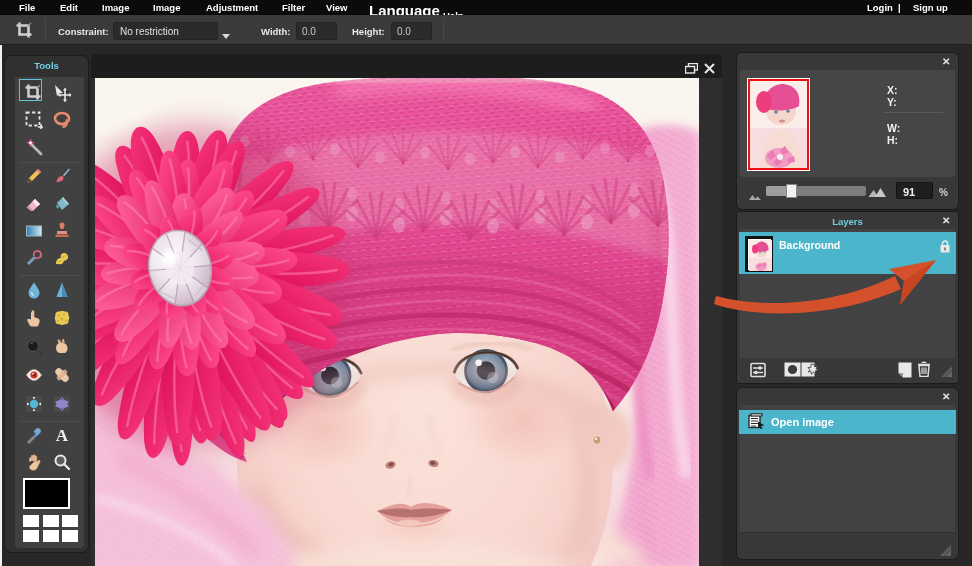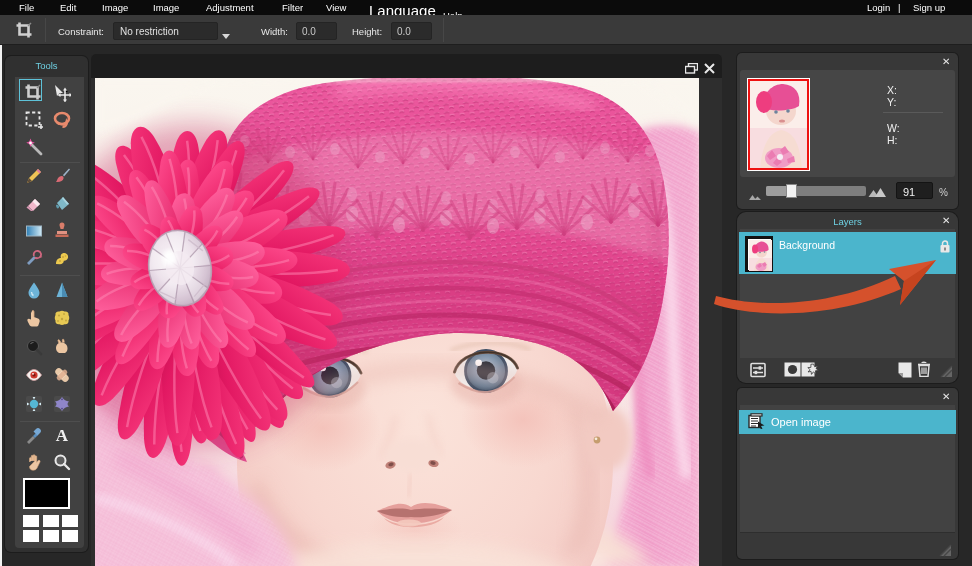--- a/index.html
+++ b/index.html
@@ -1,17 +1,17 @@
 <!DOCTYPE html>
 <html><head><meta charset="utf-8"><style>
 *{margin:0;padding:0;box-sizing:border-box}
 html,body{width:972px;height:566px;overflow:hidden;background:#fff}
 body{font-family:"Liberation Sans",sans-serif;position:relative}
 .abs{position:absolute}
-.b{font-weight:normal}
+.b{font-weight:bold}
 </style></head><body>
 <div class="abs" style="left:0;top:0;width:972px;height:566px;background:#272727"></div>
 <div class="abs" style="left:0;top:15px;width:2px;height:551px;background:#f2f2f2"></div>
 
 <div class="abs" style="left:0;top:0;width:972px;height:15px;background:#0b0b0b"></div>
 <div class="abs b" style="left:19px;top:2px;font-size:9.5px;color:#fff">File</div>
 <div class="abs b" style="left:60px;top:2px;font-size:9.5px;color:#fff">Edit</div>
 <div class="abs b" style="left:102px;top:2px;font-size:9.5px;color:#fff">Image</div>
 <div class="abs b" style="left:153px;top:2px;font-size:9.5px;color:#fff">Image</div>
 <div class="abs b" style="left:206px;top:2px;font-size:9.5px;color:#fff">Adjustment</div>
@@ -909,21 +909,21 @@
 <div class="abs" style="left:29px;top:133px;width:26px;height:10px;background:#9d9d9d;border-radius:2px 0 0 2px"></div>
 <div class="abs" style="left:49px;top:131px;width:11px;height:14px;background:#f2f2f2;border:1px solid #888"></div>
 <div class="abs" style="left:131px;top:131px"><svg width="19" height="12" viewBox="0 0 19 12" style="">
         <path d="M0.5,11 L5.5,4 L10.5,11 Z" fill="#b8b8b8"></path>
         <path d="M7,11 L12.5,2 L18,11 Z" fill="#c8c8c8"></path>
       </svg></div>
 <div class="abs" style="left:159px;top:129px;width:37px;height:17px;background:#1f1f1f;border:1px solid #141414;border-radius:2px"></div>
 <div class="abs b" style="left:166px;top:133px;font-size:11px;color:#f0f0f0">91</div>
 <div class="abs b" style="left:202px;top:134px;font-size:10px;color:#d0d0d0">%</div>
 </div>
-<div class="abs" style="left:737px;top:212px;width:221px;height:171px;background:#383838;border-radius:9px;box-shadow:0 0 0 1px #1c1c1c">
+<div class="abs" style="left:737px;top:212px;width:221px;height:171px;background:#383838;border-radius:2px;box-shadow:0 0 0 1px #1c1c1c">
     <div class="abs b" style="left:0;top:4px;width:221px;text-align:center;font-size:9.5px;color:#6fd0e2">Layers</div>
     <div class="abs b" style="left:205px;top:3px;font-size:10px;color:#e8e8e8">✕</div>
 <div class="abs" style="left:3px;top:17px;width:215px;height:129px;background:#424242"></div>
 <div class="abs" style="left:2px;top:20px;width:217px;height:42px;background:#4bb5cc"></div>
 <div class="abs" style="left:8px;top:24px;width:28px;height:36px;background:#111;"></div>
 <div class="abs" style="left:10.5px;top:26.5px;width:23px;height:31px;border:1.5px solid #fff"><svg width="23" height="31" viewBox="0 0 23 31" style="">
         <rect width="23" height="31" fill="#fbeeea"></rect>
         <rect x="0" y="18" width="23" height="13" fill="#f8dde0"></rect>
         <ellipse cx="12.5" cy="12" rx="5.5" ry="5.5" fill="#f4d6cd"></ellipse>
         <path d="M6,11 C 5,4 10,1.5 13,1.5 C 17,2 20,5 19.5,10 C 17,12 8,12.5 6,11 Z" fill="#e74f95"></path>

